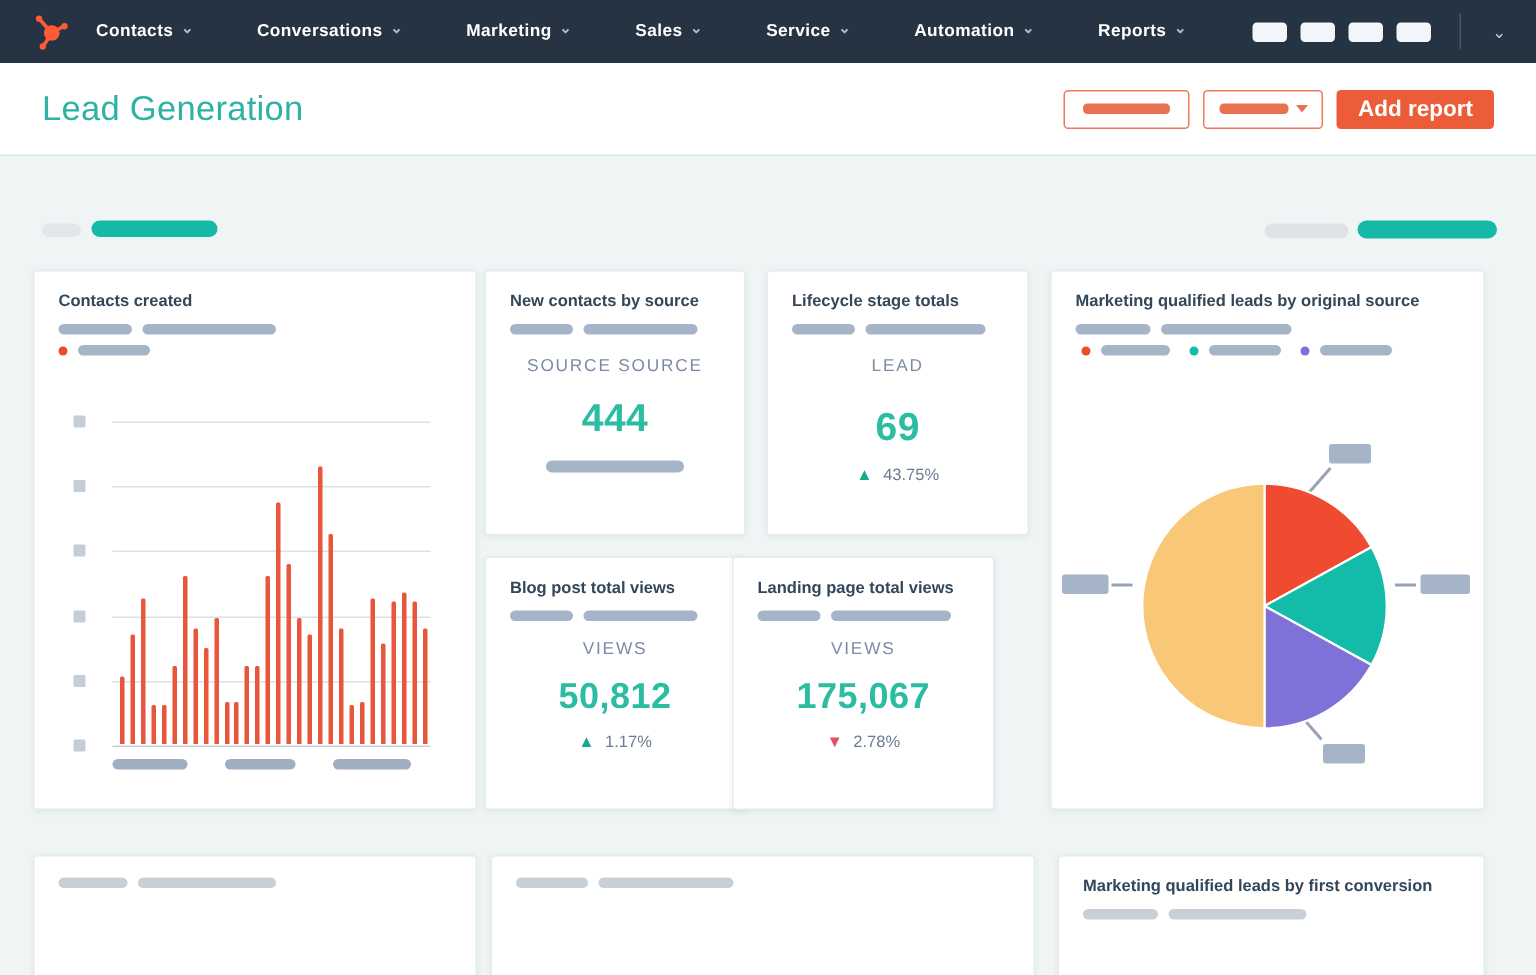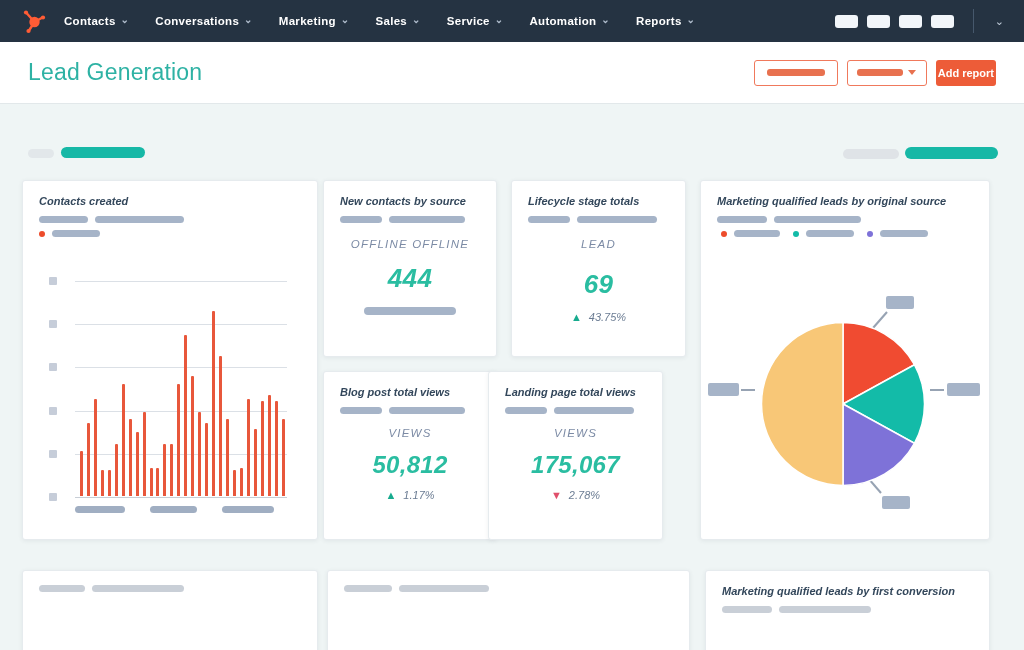--- a/index.html
+++ b/index.html
@@ -3,49 +3,49 @@
 <meta charset="utf-8">
 <style>
   * { margin:0; padding:0; box-sizing:border-box; }
   body { font-family:"Liberation Sans", sans-serif; background:#dfe5e8; }
   .screen { position:relative; width:1024px; height:650px; background:#eff5f5; overflow:hidden; margin:0 auto; }
 
   
   .topnav { position:absolute; top:0; left:0; width:100%; height:42px; background:#253342;
             display:flex; align-items:center; padding:0 20px; z-index:5; }
   .logo { width:28px; height:28px; margin-right:16px; display:flex; align-items:center; justify-content:center; }
-  .nav-menu { display:flex; align-items:center; gap:26px; }
+  .nav-menu { display:flex; align-items:center; gap:42px; }
   .nav-item { display:flex; align-items:center; gap:5px; color:#ffffff; font-size:11.5px; font-weight:bold;
               letter-spacing:0.3px; cursor:pointer; white-space:nowrap; }
   .nav-caret { color:#b3c0d0; font-size:10px; line-height:1; transform:translateY(-1px); }
   .nav-right { margin-left:auto; display:flex; align-items:center; gap:9px; }
   .nav-box { width:23px; height:13px; background:#f2f6fa; border-radius:3px; cursor:pointer; }
   .nav-divider { width:1px; height:24px; background:#46586c; margin:0 12px 0 10px; }
   .nav-user-caret { color:#c3cfdc; font-size:11px; cursor:pointer; }
 
   
   .pagehead { position:absolute; top:42px; left:0; width:100%; height:62px; background:#ffffff;
               border-bottom:1px solid #e2e8ea; display:flex; align-items:center; padding:0 28px; }
   .page-title { color:#2eb2a4; font-size:23px; font-weight:normal; letter-spacing:0.2px; }
   .head-actions { margin-left:auto; display:flex; align-items:center; gap:9px; }
   .btn-outline { height:26px; background:#fff; border:1px solid #f0795c; border-radius:3px;
                  display:flex; align-items:center; justify-content:center; gap:5px; cursor:pointer; }
   .btn-outline .ph { height:7px; background:#e8714f; border-radius:3px; }
   .caret-dn { width:0; height:0; border-left:4px solid transparent; border-right:4px solid transparent;
               border-top:5px solid #e8714f; }
-  .btn-primary { height:26px; padding:0 2px; background:#ed5c38; border:none; border-radius:3px;
-                 color:#fff; font-size:11px; font-weight:bold; display:flex; align-items:center; cursor:pointer; }
+  .btn-primary { height:26px; padding:0 14px; background:#ed5c38; border:none; border-radius:3px;
+                 color:#fff; font-size:15px; font-weight:bold; display:flex; align-items:center; cursor:pointer; }
 
   
   .abs { position:absolute; }
   .pillbar { border-radius:6px; }
 
   
   .card { position:absolute; background:#ffffff; border:1px solid #e6ebee; border-radius:3px;
-          box-shadow:0 1px 4px rgba(45,62,80,0.08); padding:14px 16px;font-style:italic; }
+          box-shadow:0 1px 4px rgba(45,62,80,0.08); padding:14px 16px; }
   .card-title { font-size:11px; font-weight:bold; color:#33475b; margin-bottom:9px; cursor:pointer; }
   .pill-row { display:flex; align-items:center; gap:7px; margin-bottom:7px; }
   .pill { height:7px; background:#a6b4c8; border-radius:4px; display:inline-block; }
   .pill-light { background:#c9cfd7; }
   .dot { width:6px; height:6px; border-radius:50%; display:inline-block; }
 
   
   .metric { display:flex; flex-direction:column; align-items:center; }
   .metric-label { font-size:11.5px; color:#7c8ba5; letter-spacing:1.2px; }
   .metric-value { font-size:26px; font-weight:bold; color:#2abda1; letter-spacing:0.3px; }
@@ -209,21 +209,21 @@
     </div>
   </div>
 
   <div class="card" style="left:323px; top:180px; width:174px; height:177px;">
     <div class="card-title">New contacts by source</div>
     <div class="pill-row">
       <span class="pill" style="width:42px;"></span>
       <span class="pill" style="width:76px;"></span>
     </div>
     <div class="metric" style="margin-top:15px;">
-      <div class="metric-label">OFFLINE OFFLINE</div>
+      <div class="metric-label">SOURCE SOURCE</div>
       <div class="metric-value" style="margin-top:13px;">444</div>
       <span class="pill" style="width:92px; height:8px; margin-top:13px;"></span>
     </div>
   </div>
 
   <div class="card" style="left:511px; top:180px; width:175px; height:177px;">
     <div class="card-title">Lifecycle stage totals</div>
     <div class="pill-row">
       <span class="pill" style="width:42px;"></span>
       <span class="pill" style="width:80px;"></span>

